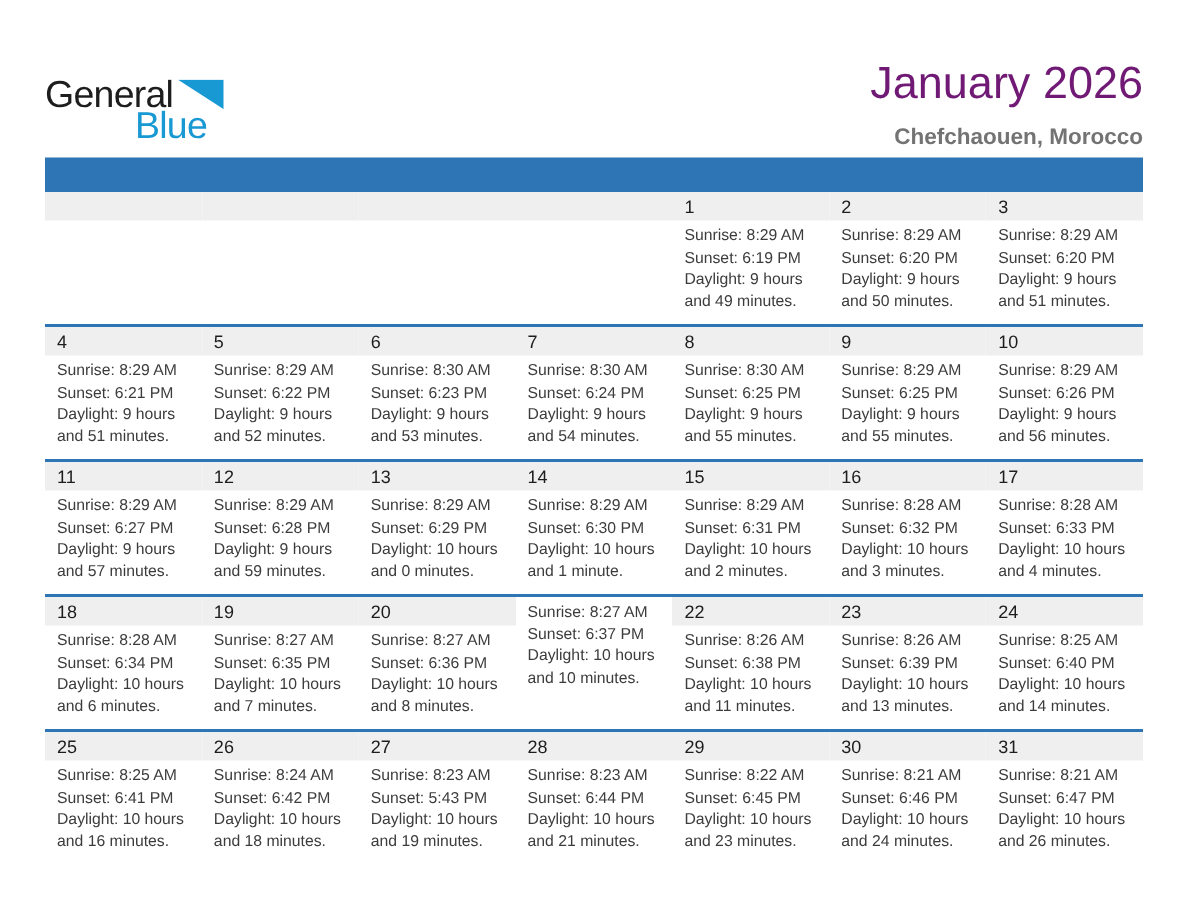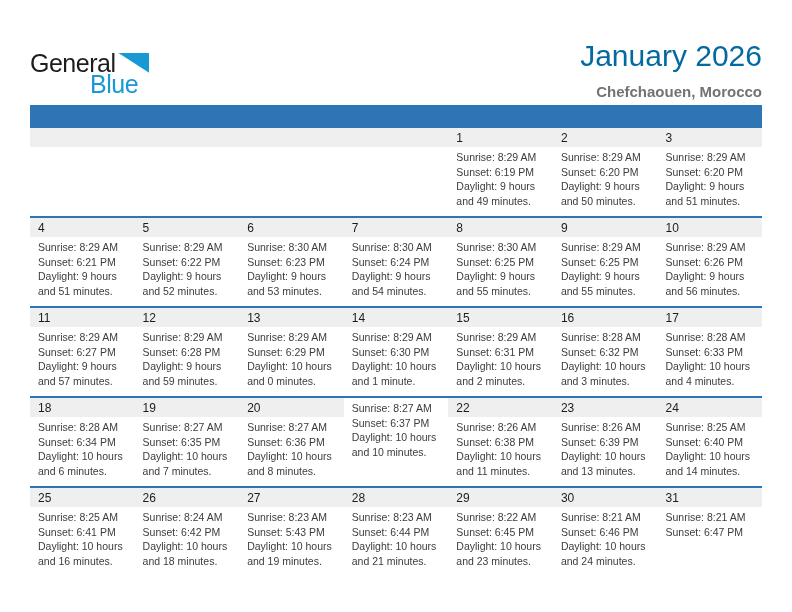--- a/index.html
+++ b/index.html
@@ -12,21 +12,21 @@
   .logo-line1 { display:flex; align-items:flex-start; }
   .logo-general { font-size:25px; color:#1d1d1d; letter-spacing:-0.5px; line-height:26px; }
   .logo-triangle { width:31px; height:20px; margin-left:3px; margin-top:3px;
                    background:var(--logo-blue); -webkit-clip-path:polygon(0 0,100% 0,100% 100%);
                    clip-path:polygon(0 0,100% 0,100% 100%); }
   .logo-blue-word { font-size:25px; color:var(--logo-blue); line-height:22px;
                     margin-top:-3px; padding-left:60px; letter-spacing:-0.5px; }
 
   
   .title-block { position:absolute; right:30px; top:40px; text-align:right; }
-  .month-title { font-size:30px; color:#0369a1; line-height:32px;margin-left:40px; }
+  .month-title { font-size:30px; color:#701a75; line-height:32px;margin-left:40px; }
   .location-subtitle { font-size:15px; font-weight:bold; color:#737373; margin-top:11px; }
 
   
   .calendar { position:absolute; left:30px; top:105px; width:732px; }
   .weekday-header { display:flex; background:var(--header-bar); height:21px;flex-direction:column; }
   .day-name { flex:1 1 0; color:#fff; font-size:11.5px; line-height:21px;
               padding-left:8px; box-sizing:border-box; white-space:nowrap; overflow:hidden; }
 
   .week-row { display:flex; height:90px; border-top:2px solid var(--week-border);
               box-sizing:border-box; }
@@ -383,19 +383,20 @@
               <div>Daylight: 10 hours and 24 minutes.</div>
             </div>
           </div>
           <div class="cell">
             <div class="day-band">
               <div class="day-num">31</div>
             </div>
             <div class="cell-body">
               <div>Sunrise: 8:21 AM</div>
               <div>Sunset: 6:47 PM</div>
+              <div>Daylight: 10 hours and 26 minutes.</div>
             </div>
           </div>
         </div>
       </div>
   </div>
 
 </div>
 
 </body></html>

